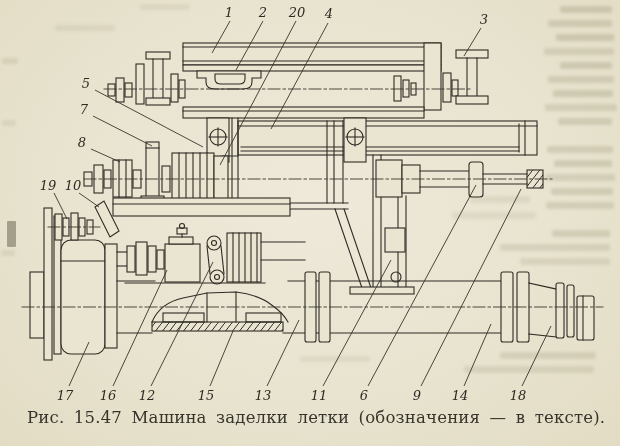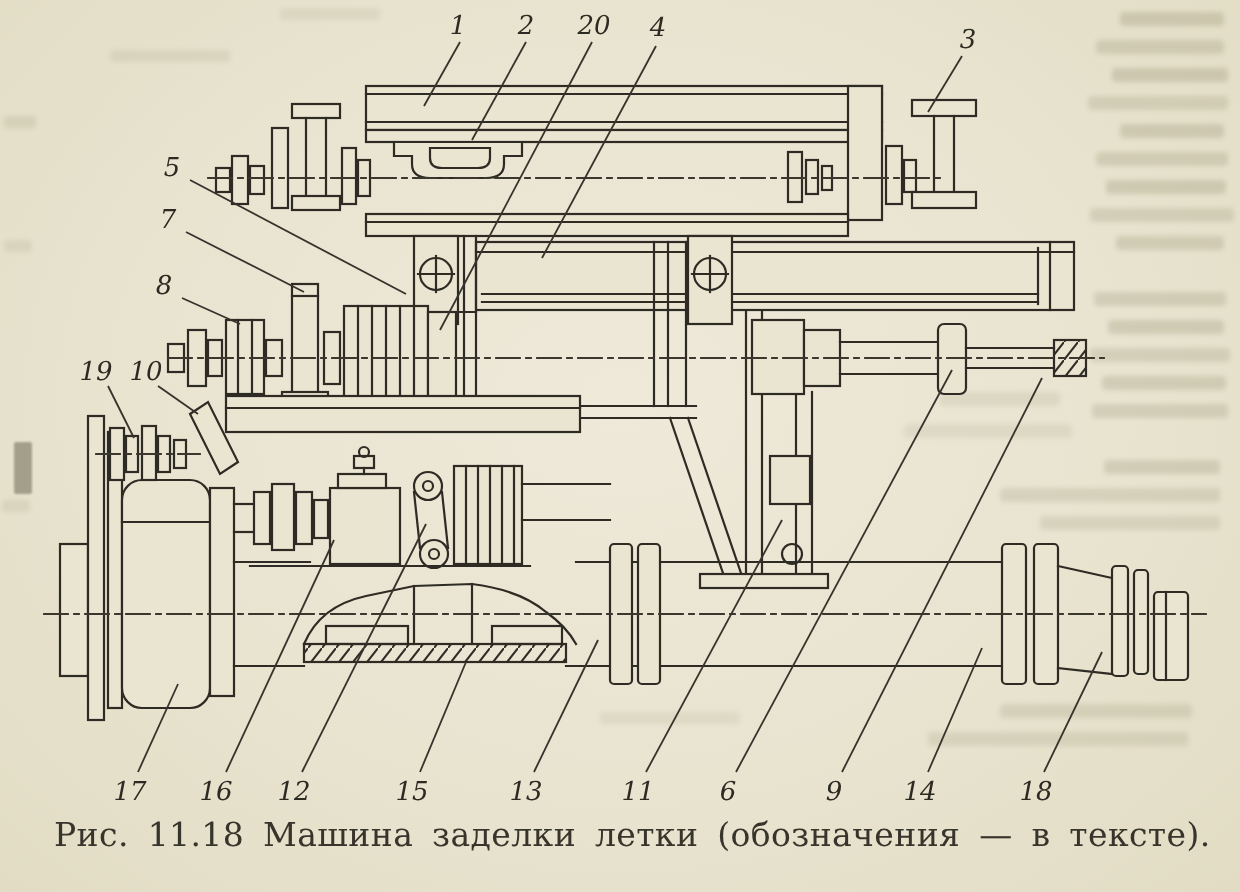--- a/index.html
+++ b/index.html
@@ -298,13 +298,13 @@
       <text x="364" y="400" class="callout">6</text>
       <line x1="421" y1="386" x2="521" y2="189" class="leader"></line>
       <text x="417" y="400" class="callout">9</text>
       <line x1="464" y1="386" x2="491" y2="324" class="leader"></line>
       <text x="460" y="400" class="callout">14</text>
       <line x1="522" y1="386" x2="551" y2="326" class="leader"></line>
       <text x="518" y="400" class="callout">18</text>
     </g>
 </svg>
 
-<div class="caption">Рис. 11.18 Машина заделки летки (обозначения — в тексте).</div>
+<div class="caption">Рис. 15.47 Машина заделки летки (обозначения — в тексте).</div>
 
 </body></html>

